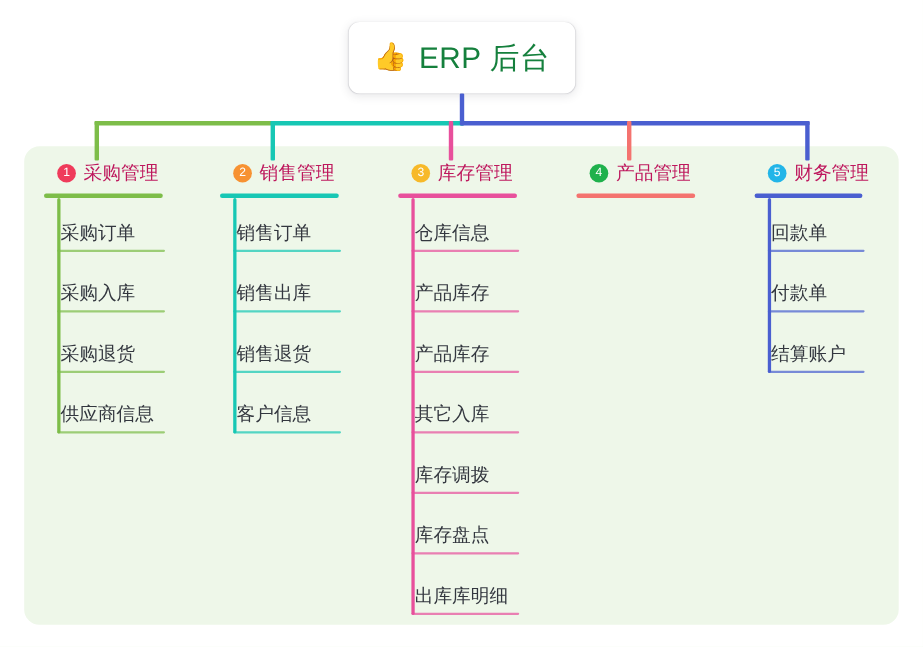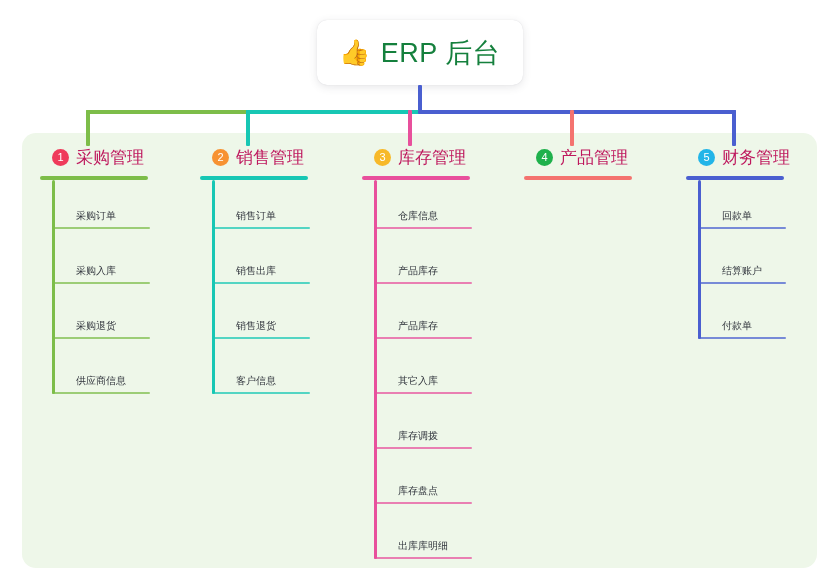--- a/index.html
+++ b/index.html
@@ -59,22 +59,22 @@
 
   
   .branch{position:relative;margin-top:0;}
   .spine{
     position:absolute;left:12px;top:0;width:3px;border-radius:2px;
   }
   .leaf{
     position:relative;height:55px;box-sizing:border-box;
   }
   .leaf-label{
-    position:absolute;left:36px;bottom:12px;
-    font-size:10px;color:#2f3views;color:#33373f;white-space:nowrap;
+    position:absolute;left:15px;bottom:12px;
+    font-size:17px;color:#2f3views;color:#33373f;white-space:nowrap;
     font-family:"Liberation Sans","DejaVu Sans",sans-serif;
   }
   .leaf-rule{
     position:absolute;left:12px;bottom:6px;height:2px;border-radius:1px;
   }
 </style>
 </head>
 <body>
 
 <div id="canvas">
@@ -202,24 +202,24 @@
           <span class="col-title">财务管理</span>
         </div>
         <div class="head-rule" style="background: rgb(74, 95, 208); width: 98px; margin-left: 0px;"></div>
         <div class="branch">
           <div class="spine" style="background: rgb(74, 95, 208); height: 159px;"></div>
           <div class="leaf">
             <span class="leaf-label">回款单</span>
             <div class="leaf-rule" style="background: rgb(74, 95, 208); width: 88px; opacity: 0.72;"></div>
           </div>
           <div class="leaf">
+            <span class="leaf-label">付款单</span>
+            <div class="leaf-rule" style="background: rgb(74, 95, 208); width: 88px; opacity: 0.72;"></div>
+          </div>
+          <div class="leaf">
             <span class="leaf-label">结算账户</span>
             <div class="leaf-rule" style="background: rgb(74, 95, 208); width: 88px; opacity: 0.72;"></div>
           </div>
-          <div class="leaf">
-            <span class="leaf-label">付款单</span>
-            <div class="leaf-rule" style="background: rgb(74, 95, 208); width: 88px; opacity: 0.72;"></div>
-          </div>
         </div>
       </div>
     </div>
 
 </div>
 
 </body></html>

